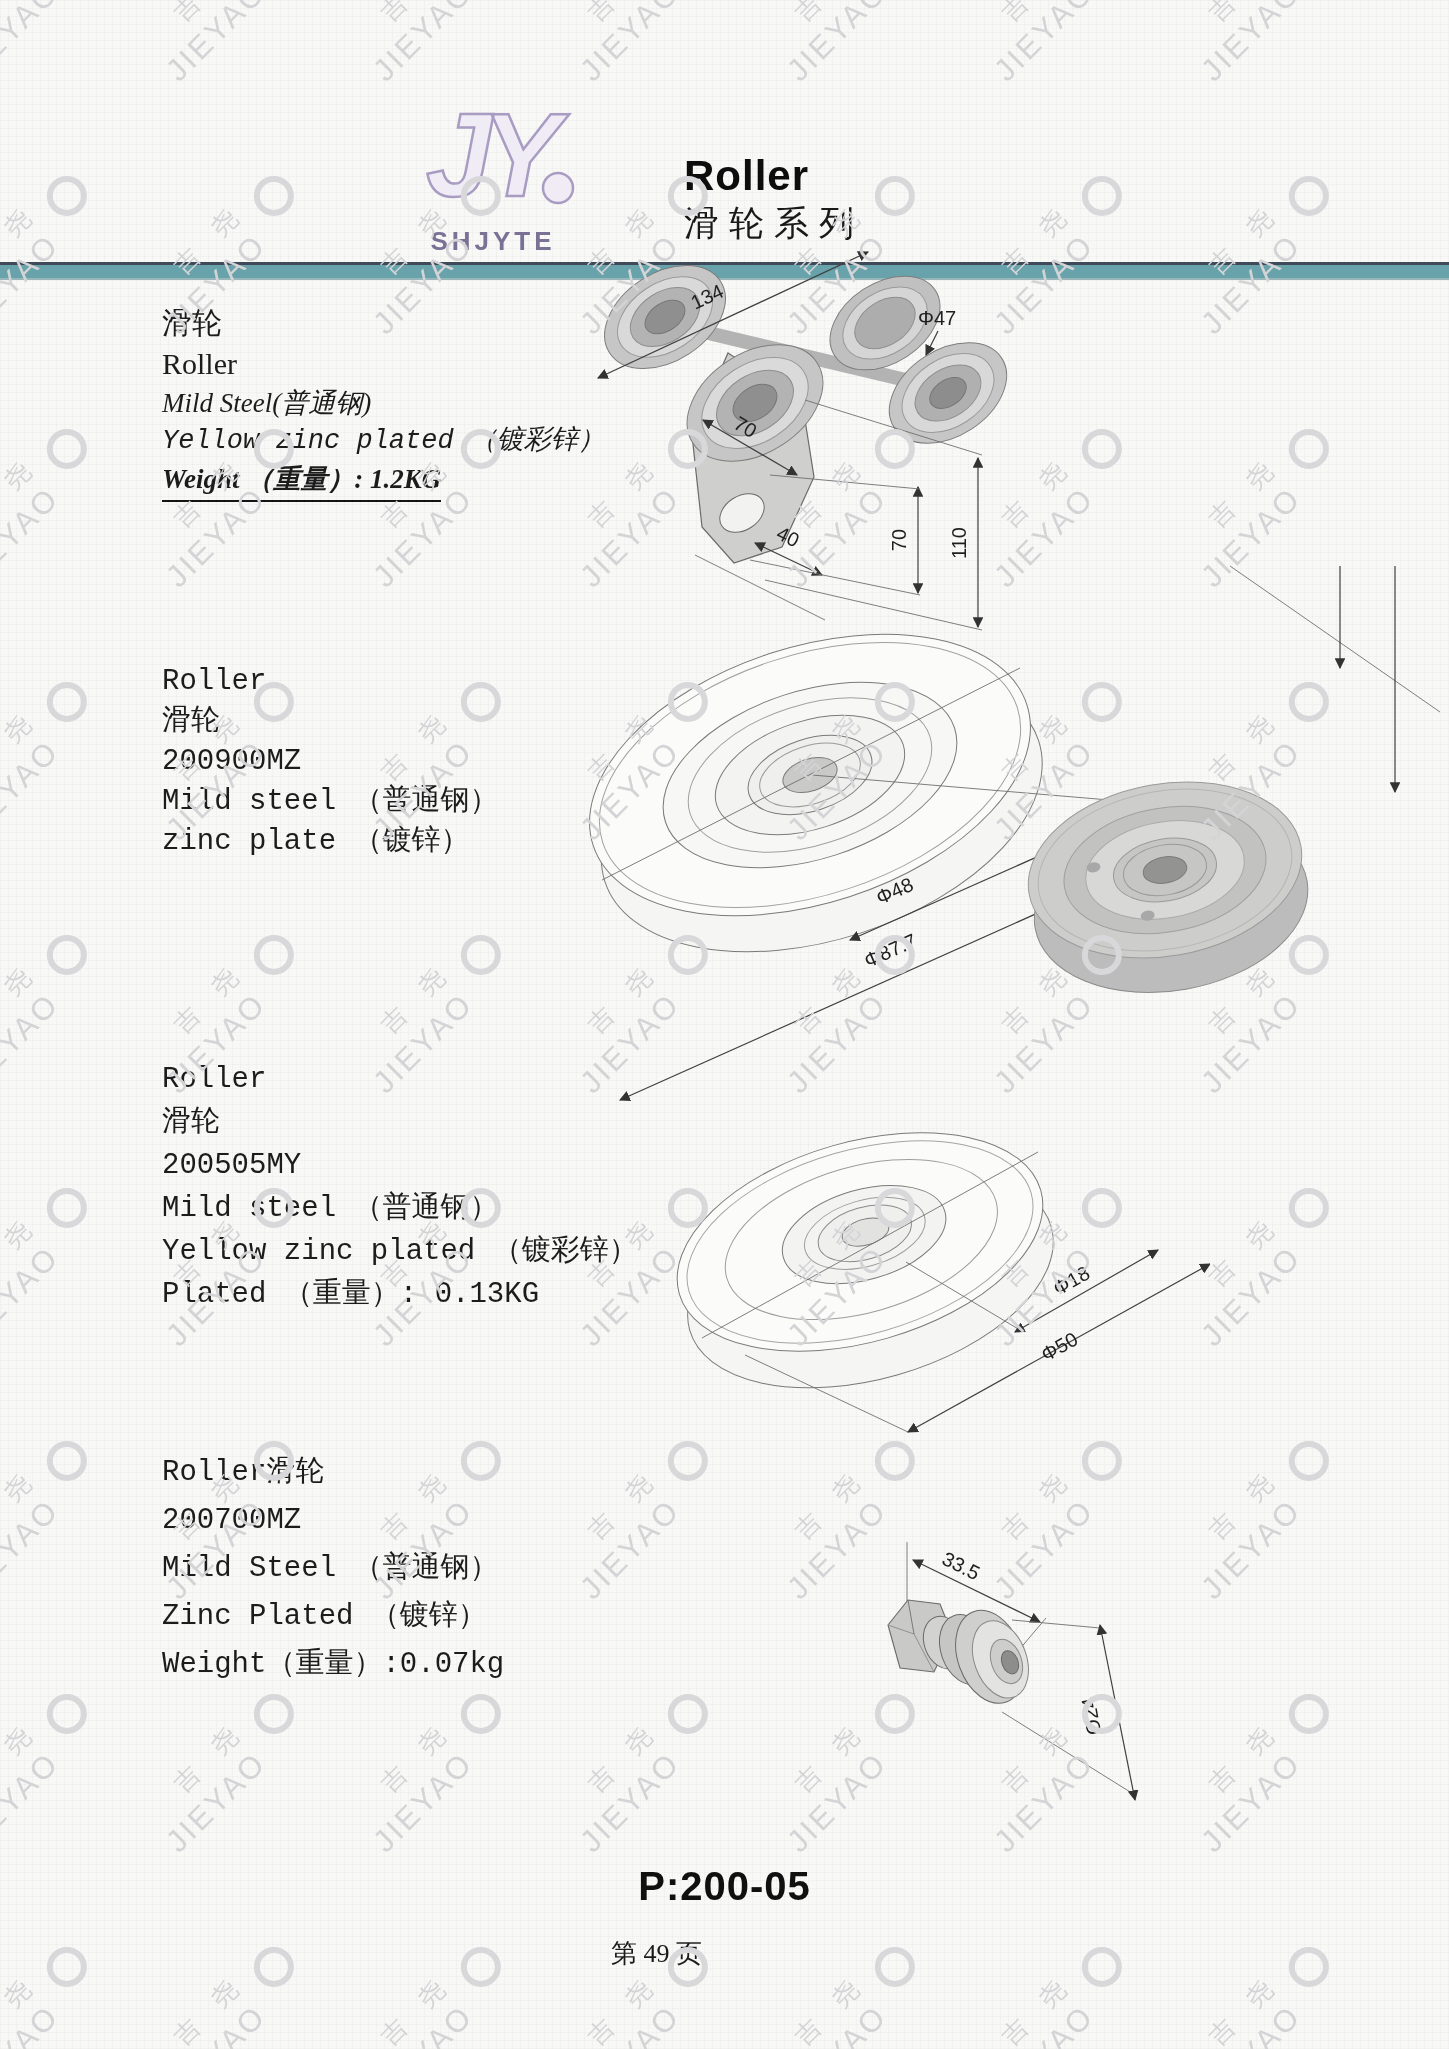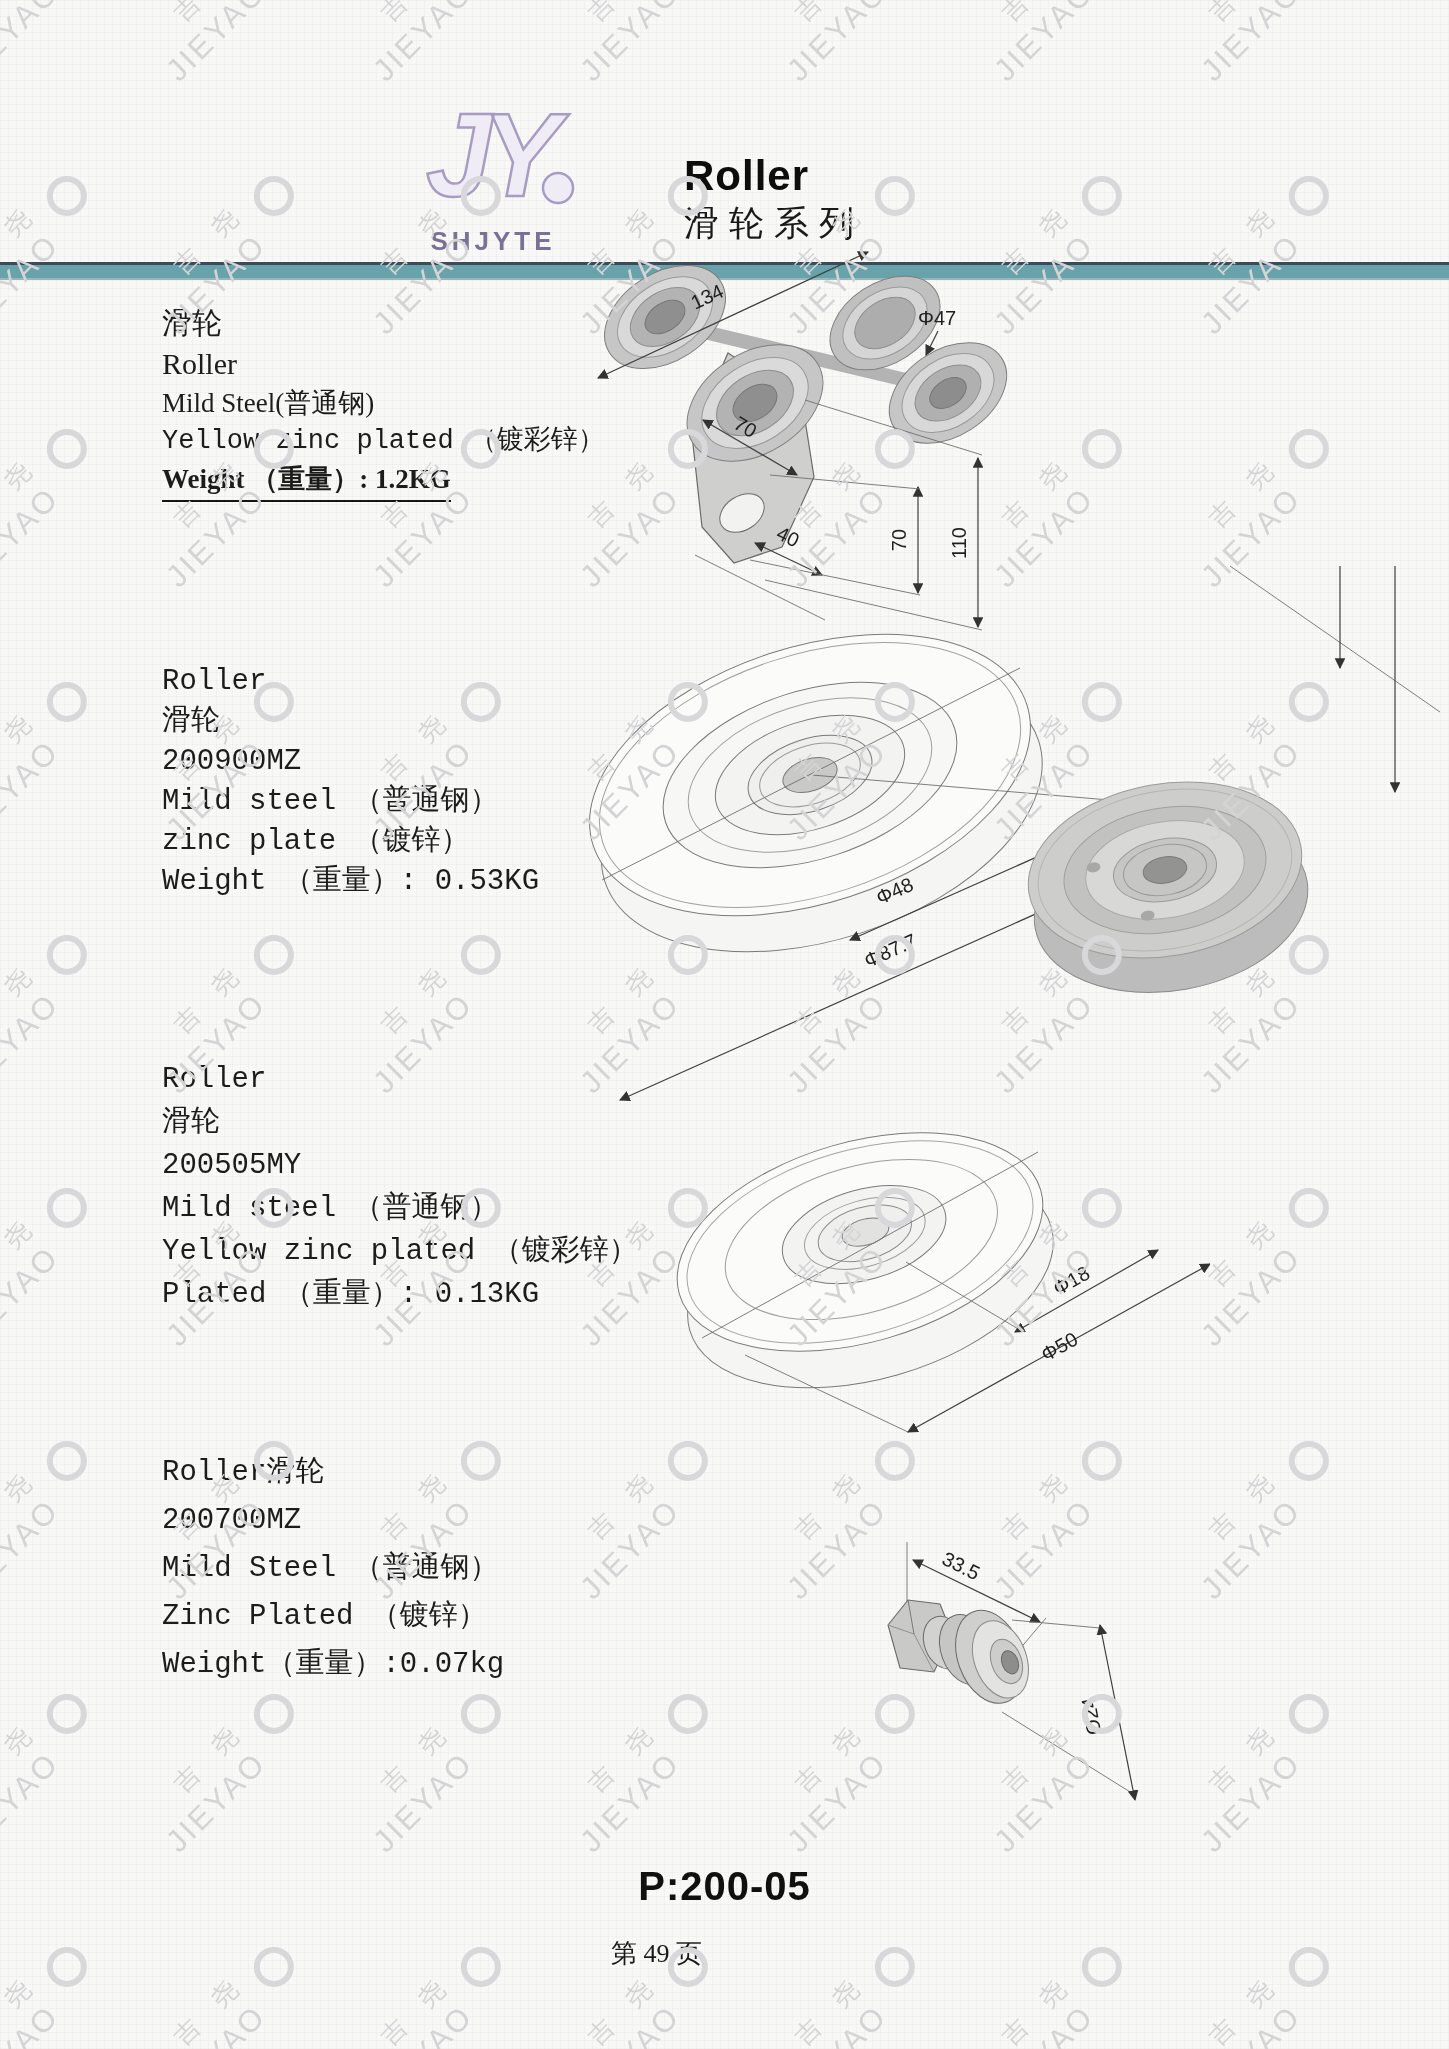--- a/index.html
+++ b/index.html
@@ -28,21 +28,21 @@
   .page-subtitle{left:684px;top:200px;z-index:2;font-size:35px;letter-spacing:10px;color:#1a1a1a;}
   .divider{left:0;top:262px;width:1449px;height:13px;background:#68a3ab;
     border-top:3px solid #3f4a58;border-bottom:2px solid #99b7bb;z-index:2;}
 
   
   .product{position:absolute;left:150px;z-index:3;margin-left:12px;}
   .line{white-space:nowrap;}
   .f-serif{font-family:"Liberation Serif",serif;}
   .f-mono{font-family:"Liberation Mono","DejaVu Sans Mono",monospace;}
   .p1{top:302px;} .p1 .line{line-height:41px;font-size:30px;}
-  .p1 .small{font-size:27px;line-height:38px;}
+  .p1 .small{font-size:27px;line-height:38px;font-style:italic;}
   .p2{top:662px;} .p2 .line{line-height:40px;font-size:29px;}
   .p3{top:1058px;} .p3 .line{line-height:43px;font-size:29px;}
   .p4{top:1449px;} .p4 .line{line-height:48px;font-size:29px;}
   .uline{display:inline-block;border-bottom:2px solid #151515;padding-bottom:2px;}
   .bold{font-weight:bold;}
 
   
   .drawing{position:absolute;z-index:2;}
   .dline{stroke:#3f3f3f;stroke-width:1.2;fill:none;}
   .tline{stroke:#6f6f6f;stroke-width:0.9;fill:none;}
@@ -445,21 +445,20 @@
     <line class="tline" x1="280" y1="335" x2="450" y2="370"></line>
     <line class="tline" x1="295" y1="355" x2="512" y2="405"></line>
   </svg>
 
   <section class="product p2">
     <div class="line f-mono">Roller</div>
     <div class="line f-mono">滑轮</div>
     <div class="line f-mono">200900MZ</div>
     <div class="line f-mono">Mild steel （普通钢）</div>
     <div class="line f-mono">zinc plate （镀锌）</div>
-    <div class="line f-mono">Weight （重量）: 0.53KG</div>
   </section>
 
   <svg class="drawing" style="left:440px;top:560px;" width="1010" height="560" viewBox="0 0 1010 560">
     <defs>
       <marker id="m2" viewBox="0 0 10 10" refX="9" refY="5" markerWidth="9" markerHeight="9" orient="auto-start-reverse">
         <path d="M0,0L10,5L0,10z" fill="#333"></path>
       </marker>
     </defs>
 
     <g transform="rotate(-18 370 215)">

